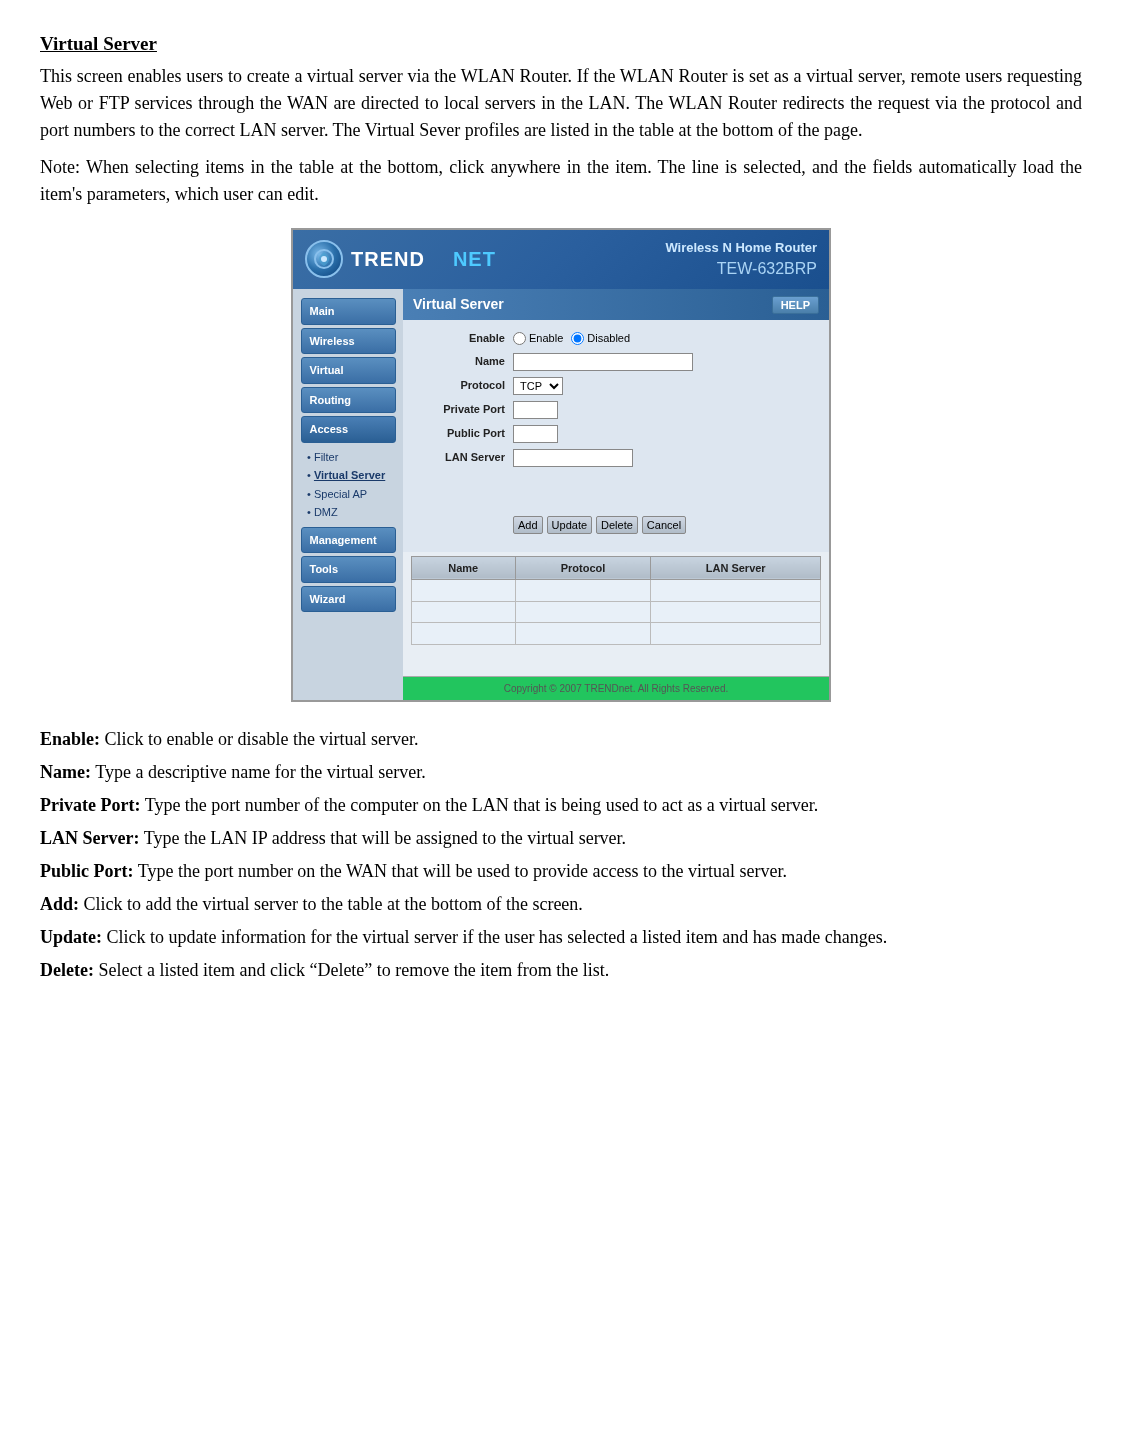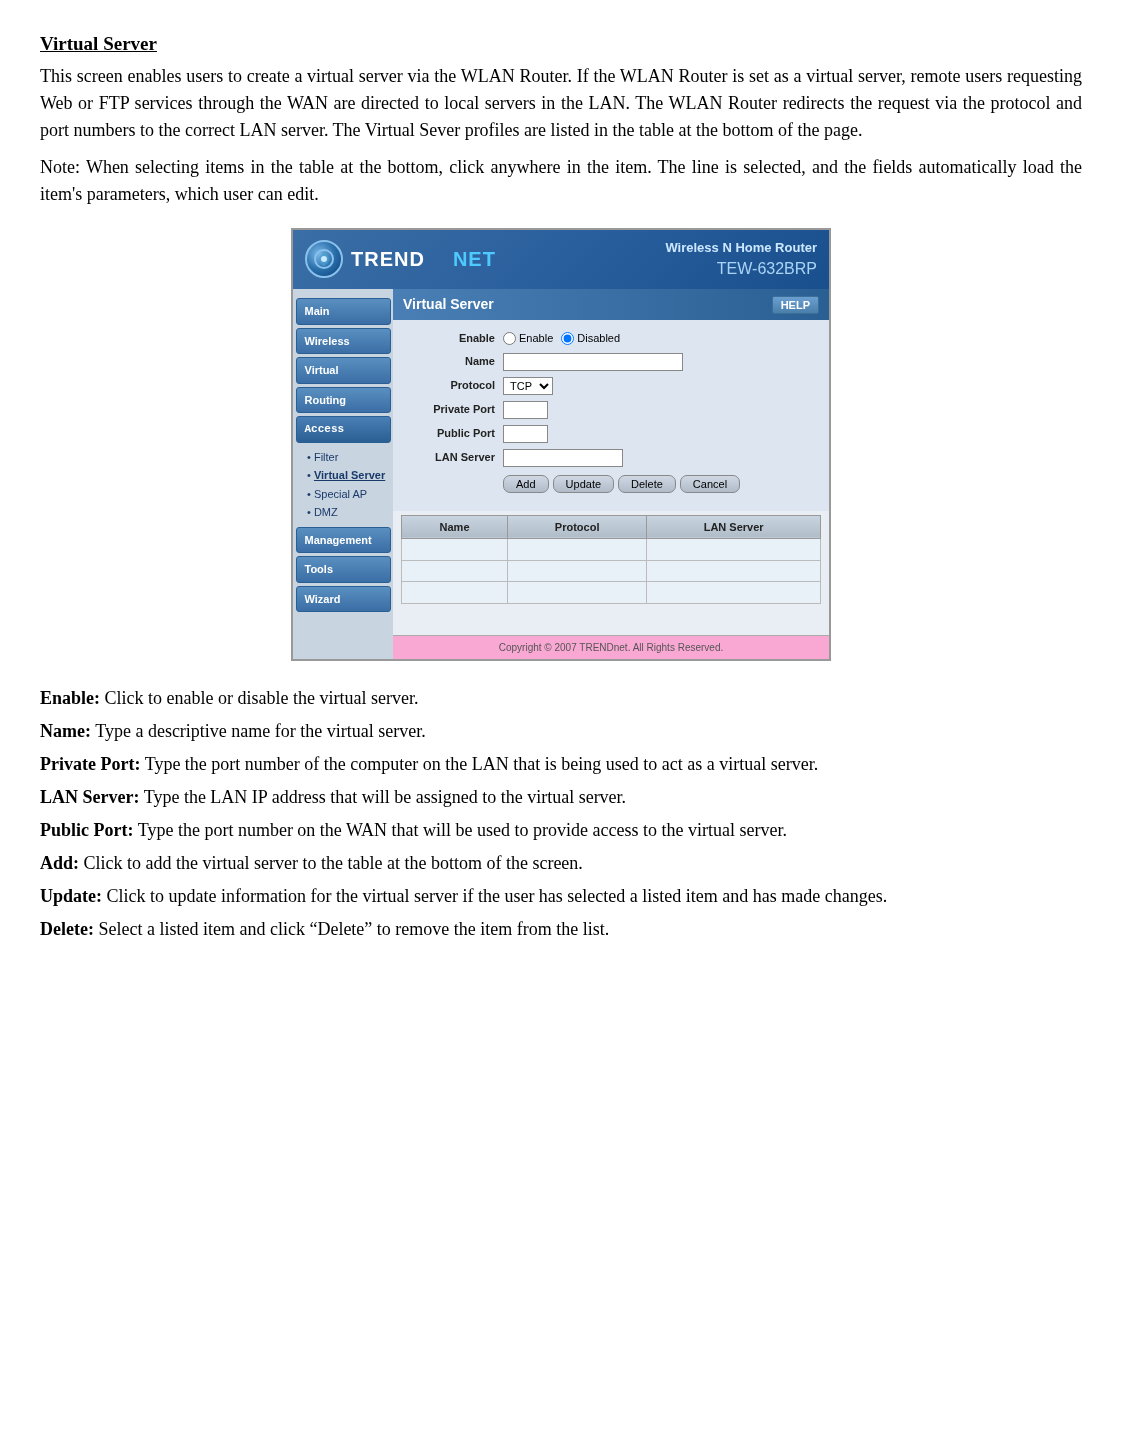--- a/index.html
+++ b/index.html
@@ -79,41 +79,40 @@
     }
     .router-model-info .model-num {
       font-size: 16px;
       color: #aad4f5;
     }
     .router-body {
       display: flex;
       background: #c8d4e0;
     }
     .router-nav {
-      width: 100px;
+      width: 110px;
       background: #c8d4e0;
       padding: 6px 0;
     }
     .nav-btn {
       display: block;
       width: 95px;
       margin: 3px auto;
       padding: 4px 8px;
       background: linear-gradient(to bottom, #5a8fc0, #3a6ea5);
       color: #fff;
       font-size: 11px;
       font-weight: bold;
       border-radius: 3px;
       text-align: left;
       cursor: pointer;
       border: 1px solid #2a5f94;
     }
     .nav-btn.active {
       background: linear-gradient(to bottom, #4a7fb5, #2a5f94);
-      font-family: Liberation Mono, monospace;
     }
     .nav-subitems {
       padding: 2px 0 2px 14px;
     }
     .nav-subitem {
       font-size: 11px;
       color: #1a3a6a;
       padding: 1px 0;
       cursor: pointer;
     }
@@ -205,26 +204,27 @@
       display: flex;
       align-items: center;
       gap: 3px;
     }
     .action-buttons {
       display: flex;
       gap: 4px;
       margin: 8px 0 8px 95px;
     }
     .action-btn {
-      padding: 2px 12px;
+      padding: 2px 4px;
       font-size: 11px;
       background: linear-gradient(to bottom, #d0d8e4, #b0bcc8);
       border: 1px solid #888;
       cursor: pointer;
-      border-radius: 7px;
+      border-radius: 2px;
+      margin-top: 41px;
     }
     .table-area {
       margin: 4px 8px;
       background: #dde6f0;
     }
     .data-table {
       width: 100%;
       border-collapse: collapse;
       font-size: 11px;
     }
@@ -236,21 +236,21 @@
       font-weight: bold;
       color: #222;
     }
     .data-table td {
       border: 1px solid #bbb;
       padding: 2px 8px;
       background: #e8f0f8;
       height: 20px;
     }
     .router-footer {
-      background: #f9a8d4;
+      background: #22c55e;
       text-align: center;
       font-size: 10px;
       color: #555;
       padding: 4px;
       border-top: 1px solid #aaa;
       margin-top: 31px;
     }
     
     .desc-section {
       margin-top: 8px;

